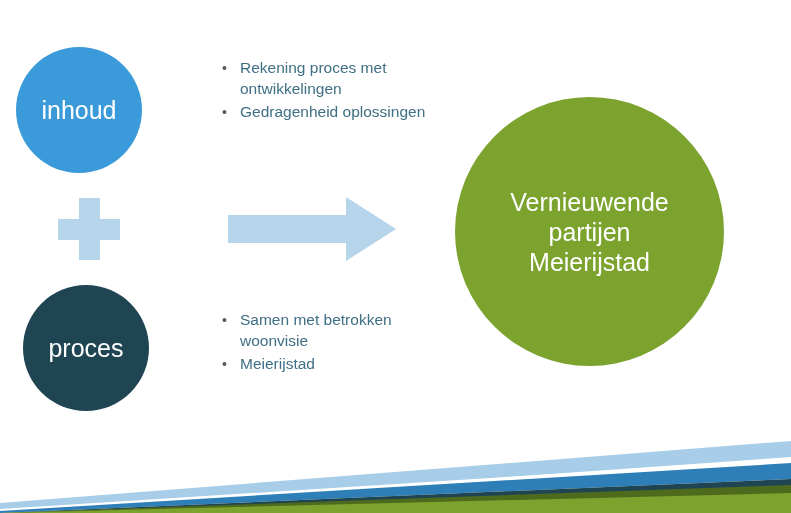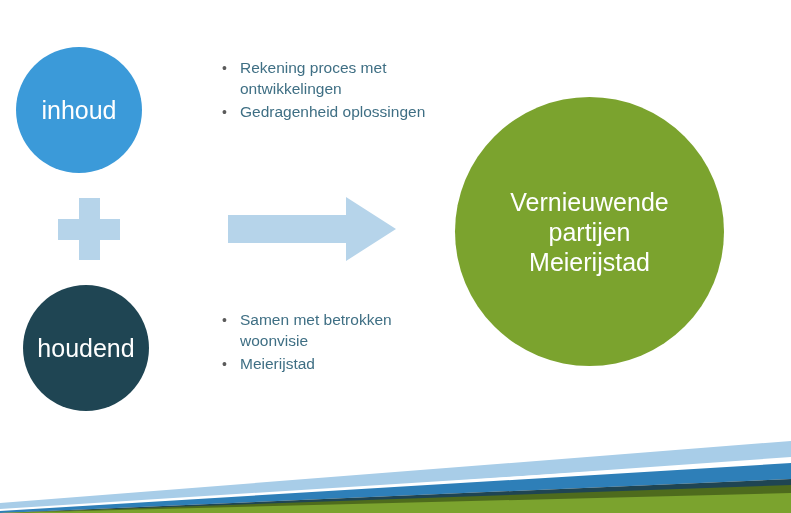--- a/index.html
+++ b/index.html
@@ -144,21 +144,21 @@
   <div class="circle circle-inhoud">
     <span>inhoud</span>
   </div>
 
   <div class="plus">
     <div class="bar-h"></div>
     <div class="bar-v"></div>
   </div>
 
   <div class="circle circle-proces">
-    <span>houdend</span>
+    <span>proces</span>
   </div>
 
   <div class="bullets bullets-top">
     <div class="bullet-row">
       <span class="bullet-dot">•</span>
       <span class="bullet-text">Rekening proces met ontwikkelingen</span>
     </div>
     <div class="bullet-row">
       <span class="bullet-dot">•</span>
       <span class="bullet-text">Gedragenheid oplossingen</span>

